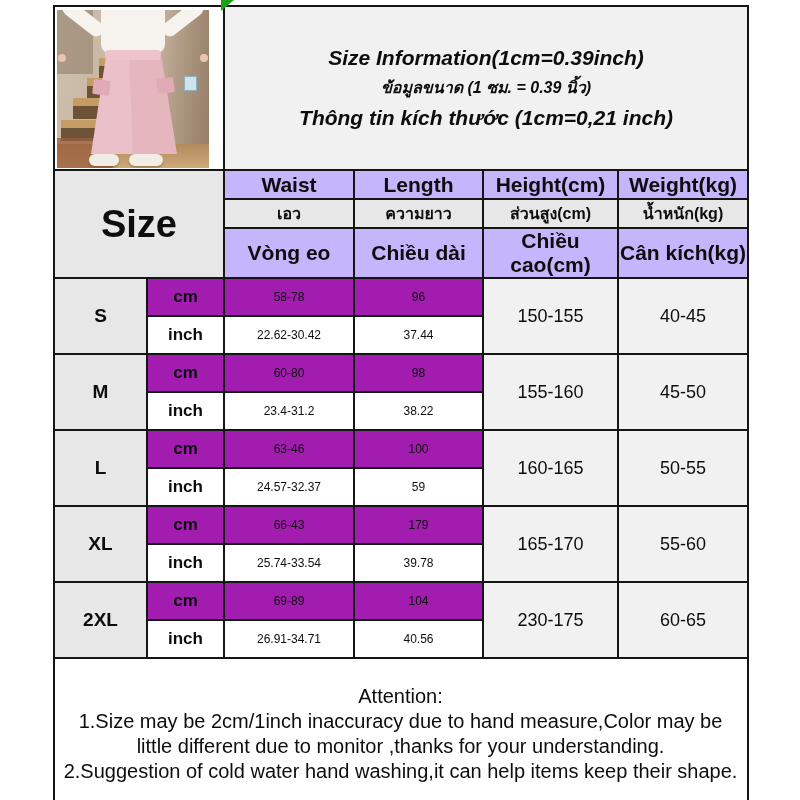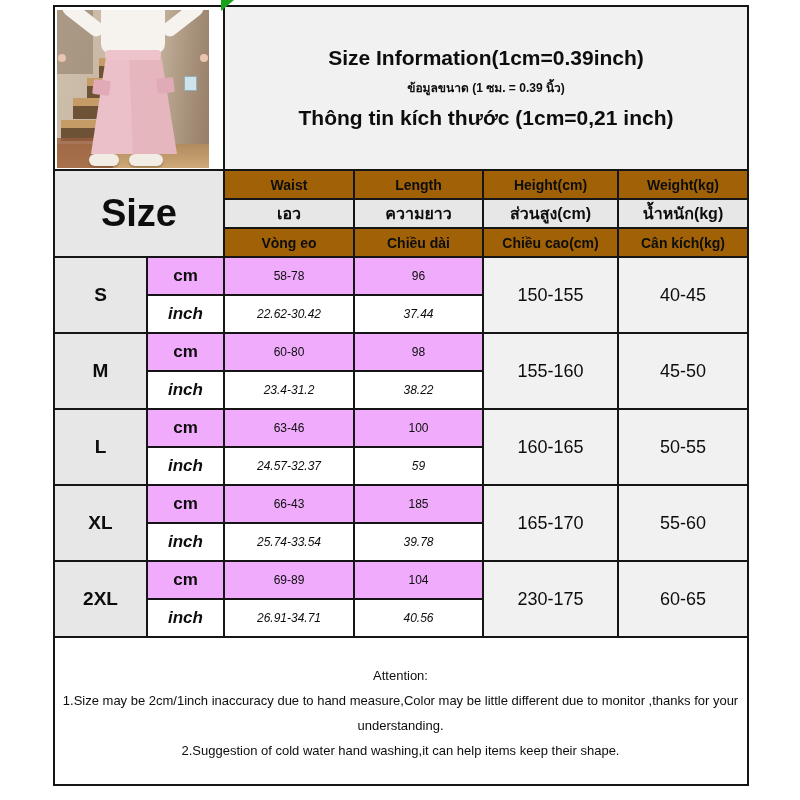--- a/index.html
+++ b/index.html
@@ -10,43 +10,43 @@
   }
   .page{position:absolute;left:0;top:0;width:800px;height:800px;}
 
   
   .sheet{position:absolute;left:53px;top:5px;}
   table.size-table{border-collapse:collapse;table-layout:fixed;width:694px;}
   table.size-table td{
     border:2px solid #151515;text-align:center;vertical-align:middle;
     padding:0;overflow:hidden;
   }
-  .r-top{height:164px;}
+  .r-top{height:164px;font-style:italic;}
   .r-head{height:29px;}
   .r-data{height:38px;}
   .r-attn{height:148px;}
 
   .c-img{background:#ffffff;vertical-align:top;}
   .c-title{background:#f1f1f1;}
   .title-en{font-weight:bold;font-size:21px;line-height:30px;}
-  .title-th{font-weight:bold;font-size:12px;line-height:30px;}
+  .title-th{font-weight:bold;font-size:16px;line-height:30px;}
   .title-vi{font-weight:bold;font-size:21px;line-height:30px;}
 
   .c-size-head{background:#e7e7e7;font-weight:bold;font-size:38px;}
-  .c-head{background:#a16207;font-weight:bold;font-size:14px;}
+  .c-head{background:#c4b5fd;font-weight:bold;font-size:21px;}
   .c-head-th{background:#e7e7e7;font-weight:bold;font-size:16px;}
   .c-sizelabel{background:#e7e7e7;font-weight:bold;font-size:19px;}
   .c-unit{font-weight:bold;font-size:17px;}
-  .bg-cm{background:#f0abfc;margin-left:9px;}
-  .bg-inch{background:#ffffff;font-style:italic;}
+  .bg-cm{background:#a21caf;margin-left:9px;}
+  .bg-inch{background:#ffffff;}
   .c-num{font-size:12px;font-weight:400;}
   .c-hw{background:#f1f1f1;font-size:18px;font-weight:400;}
 
   .c-attn{background:#ffffff;text-align:left;vertical-align:top;}
-  .attn-inner{padding:3px 6px 0 5px;font-size:13px;line-height:25px;}
+  .attn-inner{padding:3px 6px 0 5px;font-size:20px;line-height:25px;}
 
   
   .green-marker{
     position:absolute;left:221px;top:0;width:13px;height:11px;
     background:#1aa11a;clip-path:polygon(0 0,100% 0,0 100%);
   }
 
   
   .photo{
     position:relative;width:152px;height:158px;margin:2px 0 0 2px;
@@ -200,21 +200,21 @@
       <tr class="r-data">
         <td class="c-unit bg-inch">inch</td>
         <td class="c-num bg-inch">24.57-32.37</td>
         <td class="c-num bg-inch">59</td>
       </tr>
 
       <tr class="r-data">
         <td class="c-sizelabel" rowspan="2">XL</td>
         <td class="c-unit bg-cm">cm</td>
         <td class="c-num bg-cm">66-43</td>
-        <td class="c-num bg-cm">185</td>
+        <td class="c-num bg-cm">179</td>
         <td class="c-hw" rowspan="2">165-170</td>
         <td class="c-hw" rowspan="2">55-60</td>
       </tr>
       <tr class="r-data">
         <td class="c-unit bg-inch">inch</td>
         <td class="c-num bg-inch">25.74-33.54</td>
         <td class="c-num bg-inch">39.78</td>
       </tr>
 
       <tr class="r-data">

